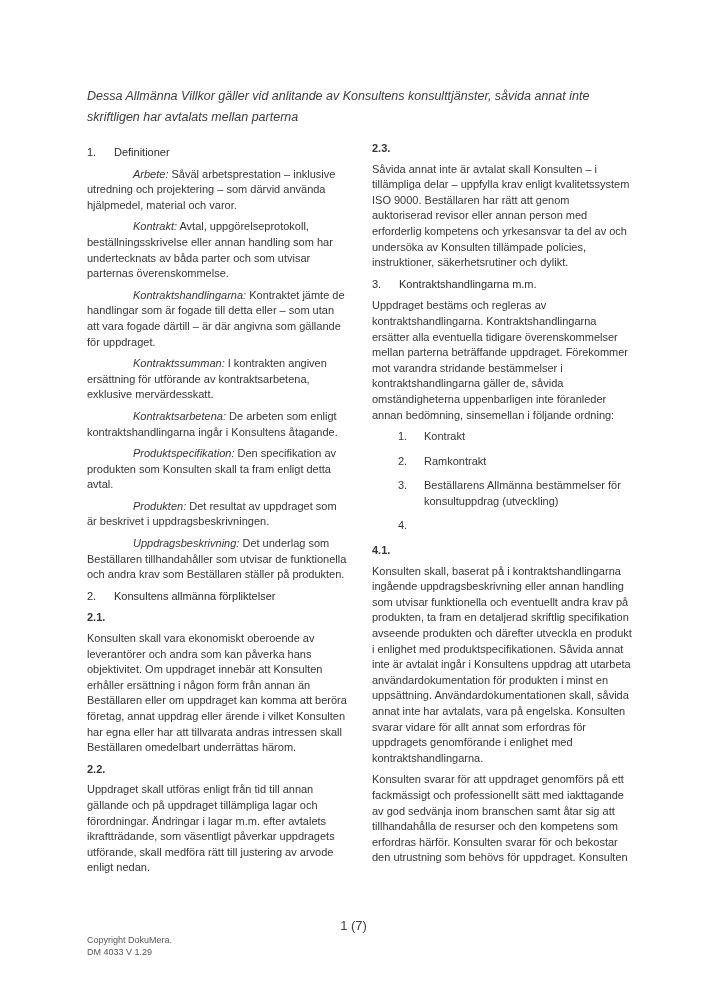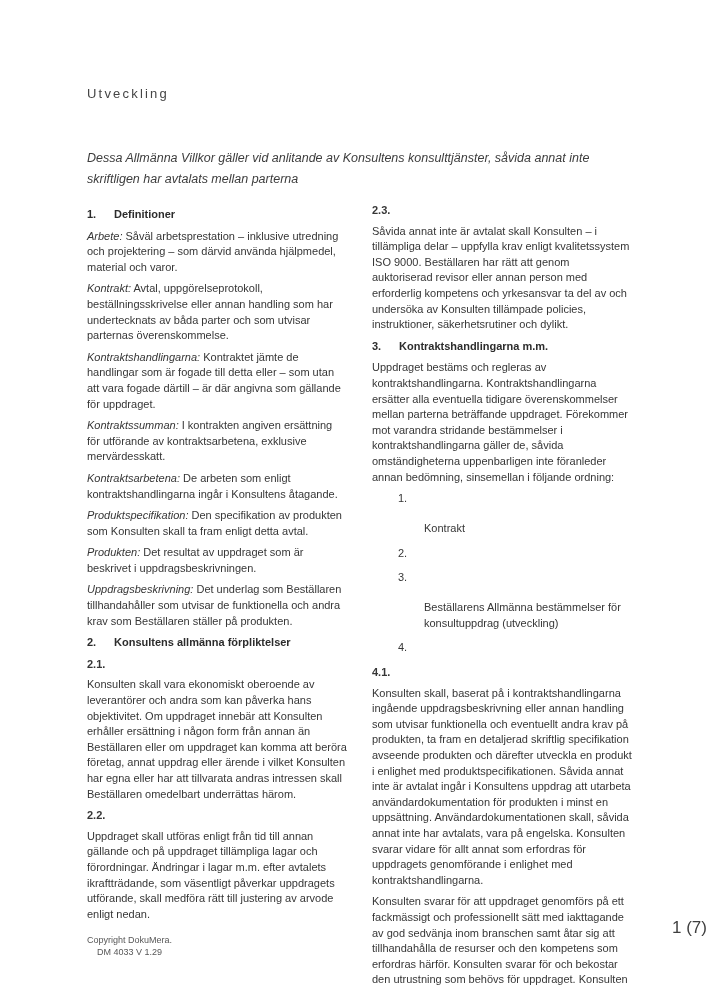--- a/index.html
+++ b/index.html
@@ -45,60 +45,58 @@
   }
   
   .columns {
     margin-top: 14px;
     display: flex;
     gap: 24px;
   }
   .col { flex: 0 0 261px; width: 261px; font-size: 11px; line-height: 15.6px; }
   .h {
     margin: 4px 0 6px 0;
-    font-weight: 700;
+    font-weight: 400;
     color: #2c2c2c;
     font-size: 11px;
   }
   .h .h-num { display: inline-block; width: 27px; }
   .p { margin: 0 0 6px 0; }
-  .p .term { font-style: italic; }
+  .p .term { font-style: italic; margin-left: 46px; }
   .clause-label { margin: 0 0 5px 0; font-weight: bold; }
   .olist { margin: 2px 0 6px 0; }
   .li { display: flex; margin: 0 0 9px 0; padding-left: 26px; }
   .li .li-num { flex: 0 0 26px; }
-  .li .li-text { flex: 1; margin-top: 30px; }
+  .li .li-text { flex: 1; }
   
   .page-number {
     position: absolute;
     left: 0;
     right: 0;
     top: 918px;
-    text-align: right;
-    font-size: 17px;
+    text-align: center;
+    font-size: 13px;
     color: #3f3f3f;
   }
   .copyright {
     position: absolute;
     left: 87px;
     top: 935px;
     font-size: 9px;
     line-height: 11.5px;
     color: #575757;
-    text-align: center;
   }
 </style>
 </head>
 <body>
 
 <div class="page">
   <div class="content">
 
     <div class="title-block">
-      <div class="doc-subtitle">Utveckling</div>
     </div>
 
     <p class="intro">Dessa Allmänna Villkor gäller vid anlitande av Konsultens konsulttjänster, såvida annat inte skriftligen har avtalats mellan parterna</p>
 
     <div class="columns">
 
       <div class="col">
 
         <p class="h"><span class="h-num">1.</span><span>Definitioner</span></p>
 
@@ -128,20 +126,21 @@
         <p class="h"><span class="h-num">3.</span><span>Kontraktshandlingarna m.m.</span></p>
         <p class="p">Uppdraget bestäms och regleras av kontraktshandlingarna. Kontraktshandlingarna ersätter alla eventuella tidigare överenskommelser mellan parterna beträffande uppdraget. Förekommer mot varandra stridande bestämmelser i kontraktshandlingarna gäller de, såvida omständigheterna uppenbarligen inte föranleder annan bedömning, sinsemellan i följande ordning:</p>
 
         <div class="olist">
           <div class="li">
               <span class="li-num">1.</span>
               <span class="li-text">Kontrakt</span>
             </div>
           <div class="li">
               <span class="li-num">2.</span>
+              <span class="li-text">Ramkontrakt</span>
             </div>
           <div class="li">
               <span class="li-num">3.</span>
               <span class="li-text">Beställarens Allmänna bestämmelser för konsultuppdrag (utveckling)</span>
             </div>
           <div class="li">
               <span class="li-num">4.</span>
             </div>
         </div>
 

